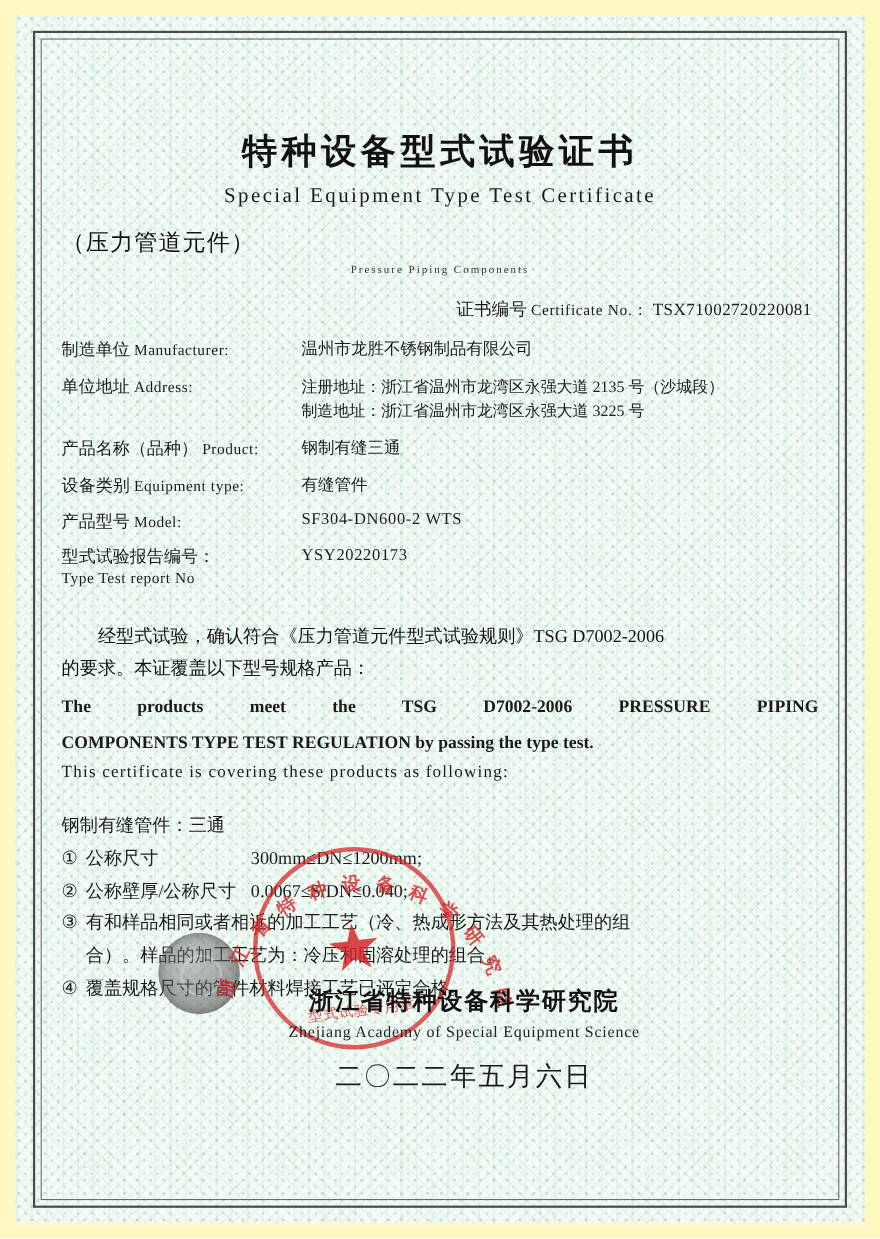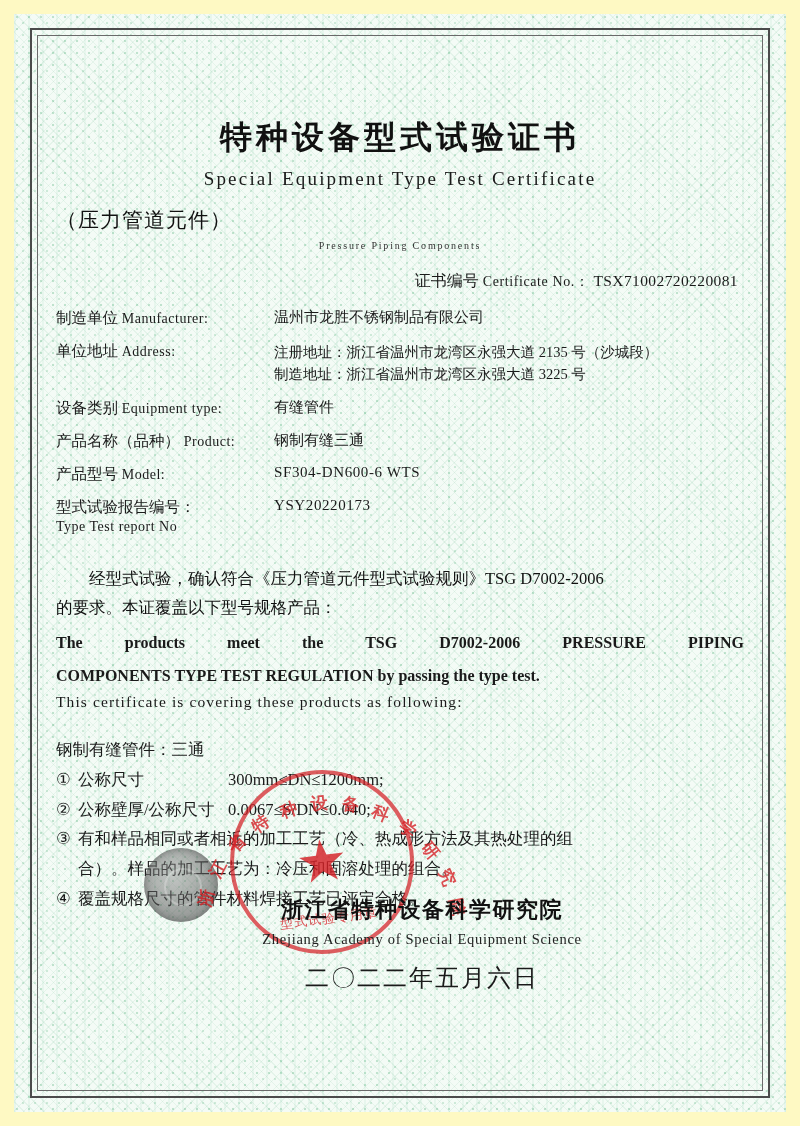--- a/index.html
+++ b/index.html
@@ -361,40 +361,40 @@
           <span class="en">Address:</span>
         </td>
         <td class="f-value">
           <span class="sub">注册地址：浙江省温州市龙湾区永强大道 2135 号（沙城段）</span>
           <span class="sub">制造地址：浙江省温州市龙湾区永强大道 3225 号</span>
         </td>
       </tr>
 
       <tr>
         <td class="f-label">
+          <span class="cn">产品名称（品种）</span>
+          <span class="en">Product:</span>
+        </td>
+        <td class="f-value">钢制有缝三通</td>
+      </tr>
+
+      <tr>
+        <td class="f-label">
           <span class="cn">设备类别</span>
           <span class="en">Equipment type:</span>
         </td>
         <td class="f-value">有缝管件</td>
-      </tr>
-
-      <tr>
-        <td class="f-label">
-          <span class="cn">产品名称（品种）</span>
-          <span class="en">Product:</span>
-        </td>
-        <td class="f-value">钢制有缝三通</td>
       </tr>
 
       <tr>
         <td class="f-label">
           <span class="cn">产品型号</span>
           <span class="en">Model:</span>
         </td>
-        <td class="f-value mono">SF304-DN600-6 WTS</td>
+        <td class="f-value mono">SF304-DN600-2 WTS</td>
       </tr>
 
       <tr>
         <td class="f-label two-line">
           <div class="cn">型式试验报告编号：</div>
           <div class="en">Type Test report No</div>
         </td>
         <td class="f-value mono">YSY20220173</td>
       </tr>
     </tbody>

